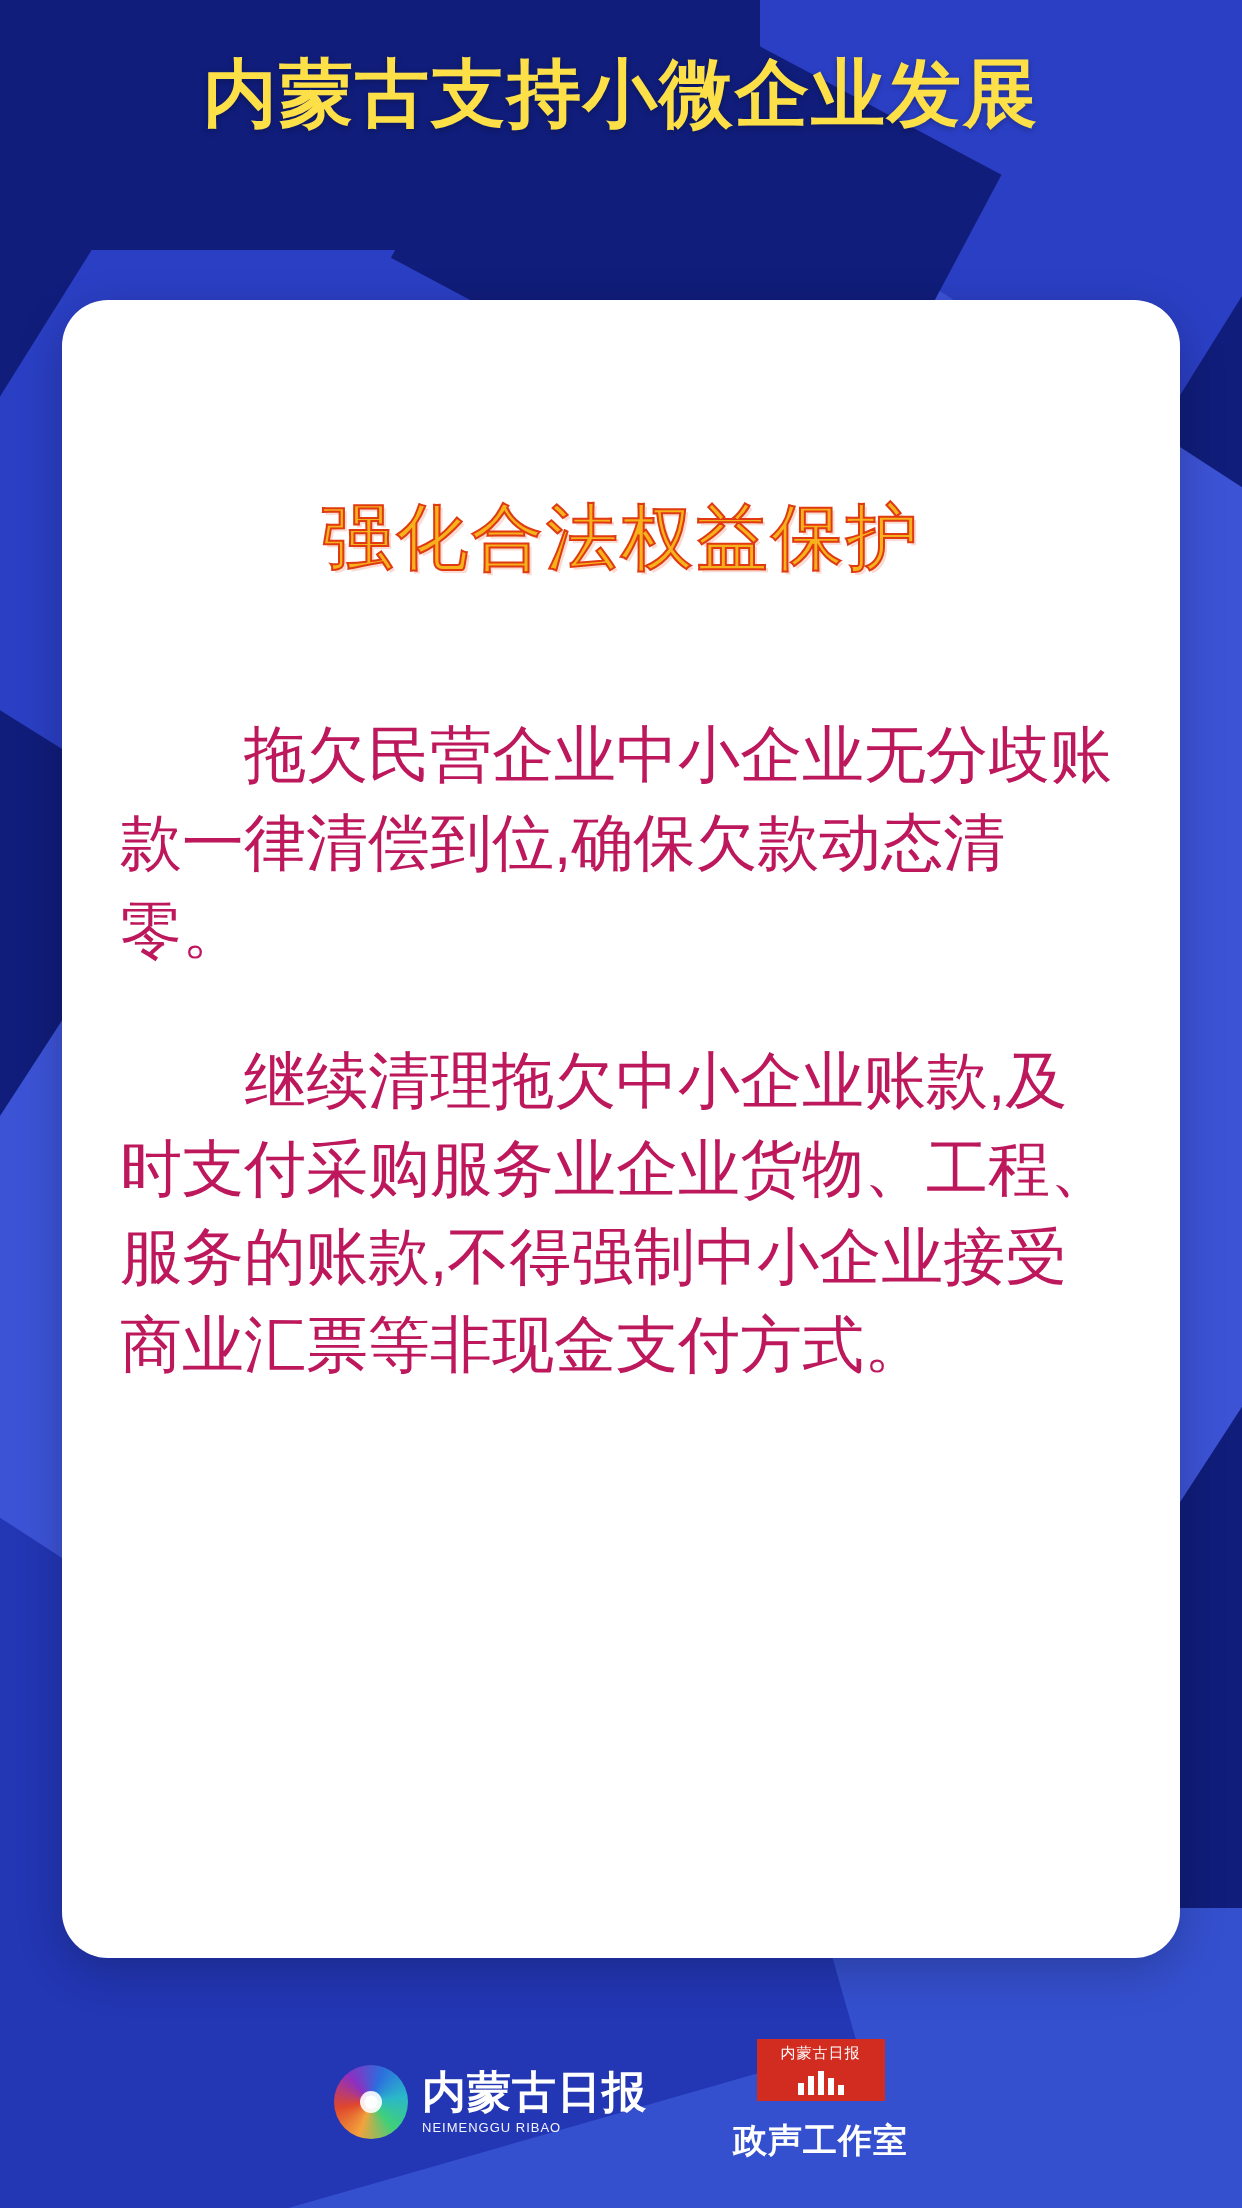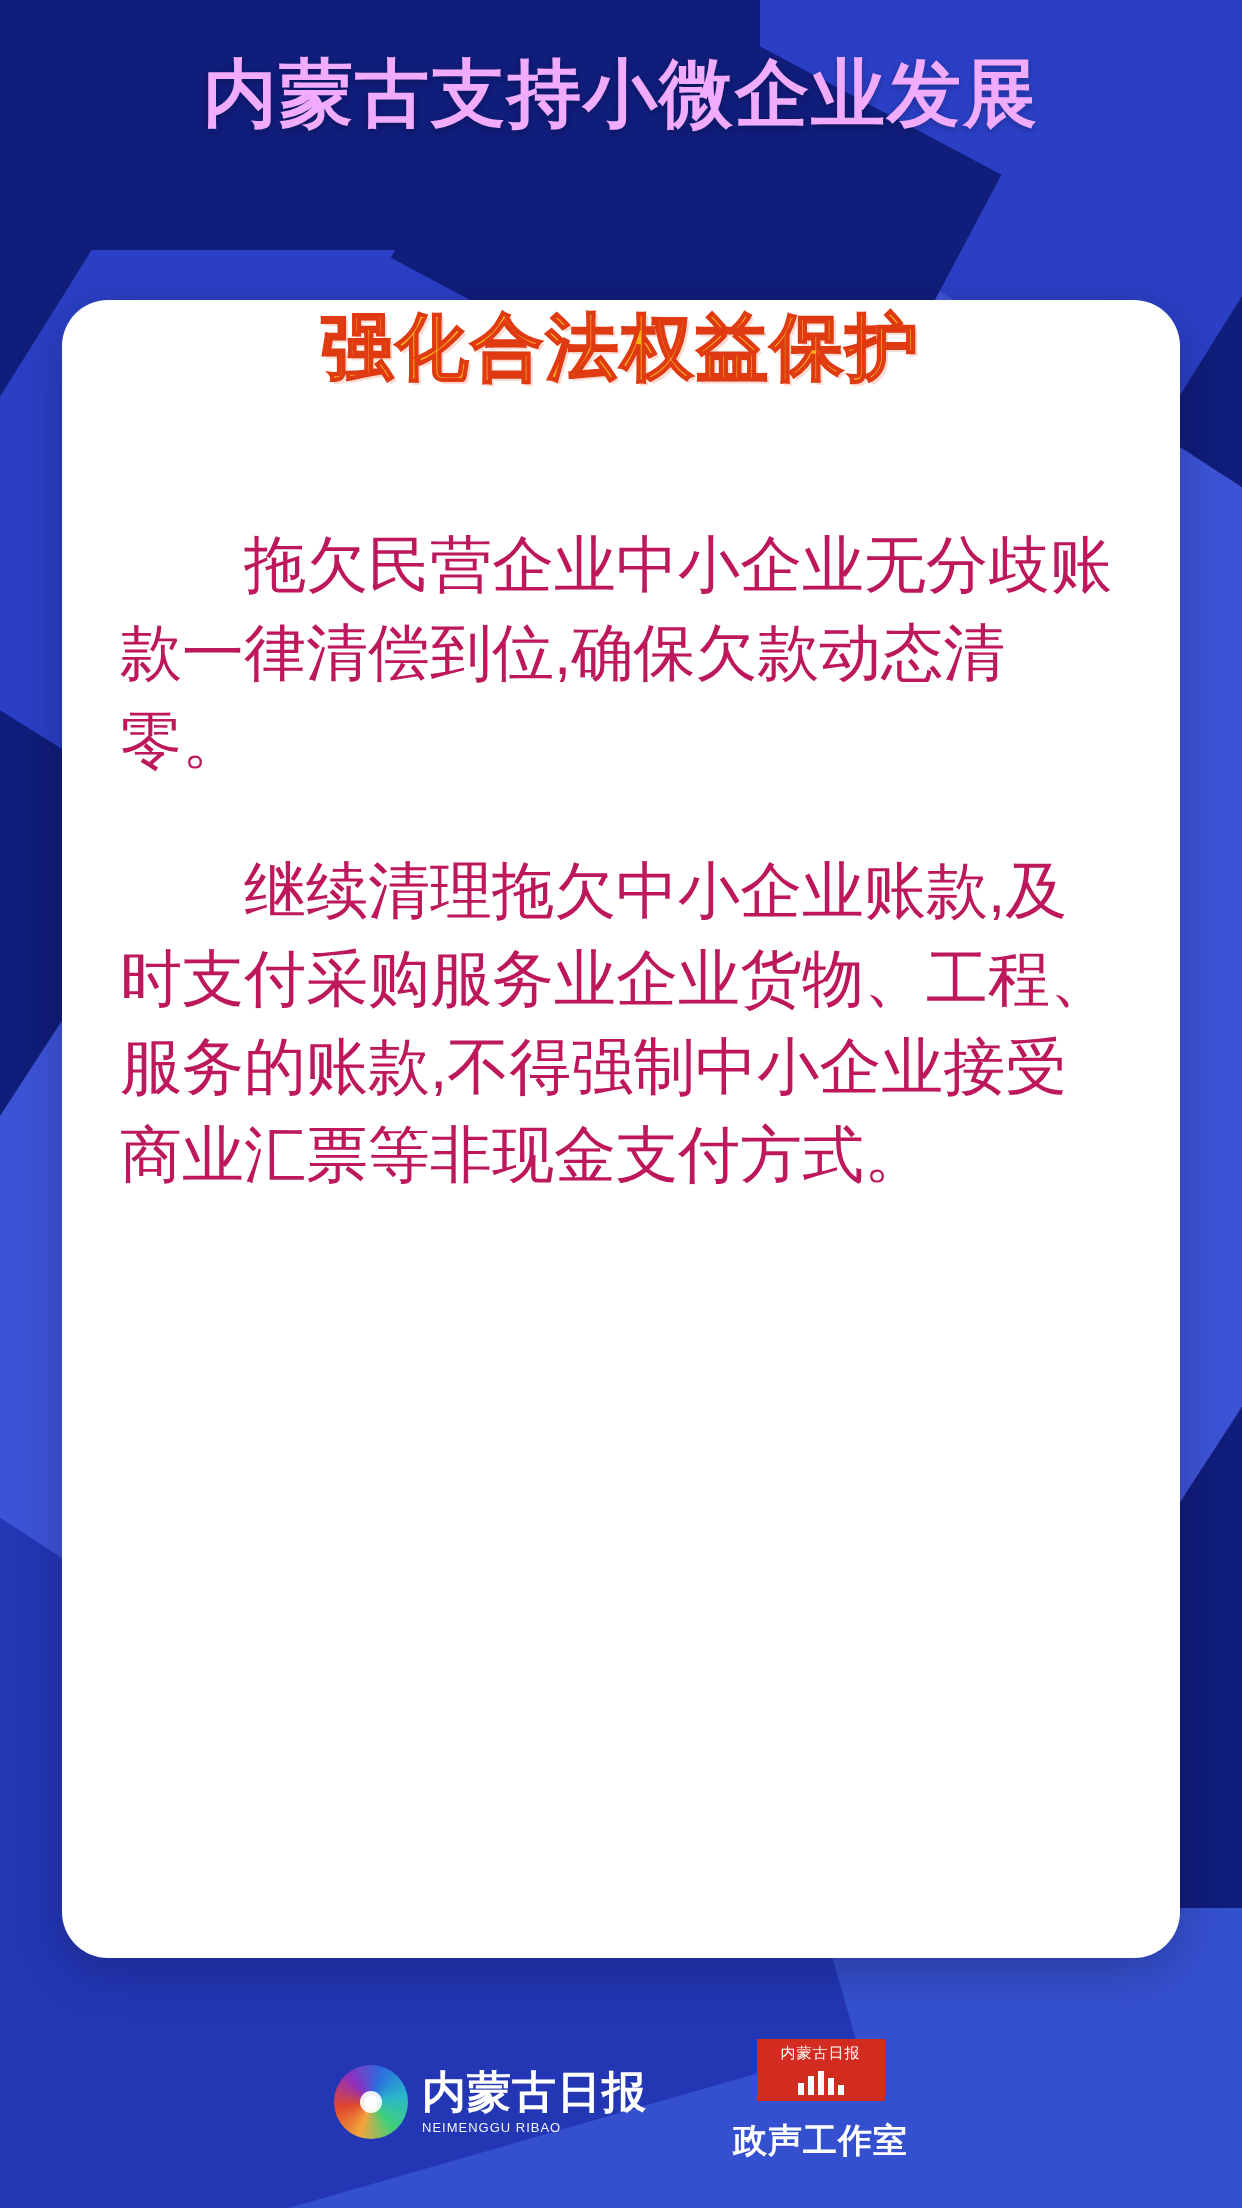--- a/index.html
+++ b/index.html
@@ -99,21 +99,21 @@
     top: 0;
     left: 0;
     width: 1242px;
     height: 190px;
     display: flex;
     align-items: center;
     justify-content: center;
     z-index: 5;
   }
   .header-title {
-    color: #f0abfc;
+    color: #fde047;
     font-size: 74px;
     font-weight: 700;
     letter-spacing: 2px;
     white-space: nowrap;
     text-shadow: 0 2px 6px rgba(0,0,0,0.25);
   }
 
   
   .card {
     position: absolute;
@@ -122,23 +122,24 @@
     width: 1118px;
     height: 1658px;
     background: #ffffff;
     border-radius: 46px;
     box-shadow: 0 14px 46px rgba(0,0,0,0.22);
     z-index: 6;
     box-sizing: border-box;
     padding: 0 58px;
   }
   .card-title {
+    margin-top: 190px;
     text-align: center;
     font-size: 72px;
-    font-weight: 700;
+    font-weight: 400;
     letter-spacing: 3px;
     color: #f6b21b;
     -webkit-text-stroke: 2px #e03a12;
     text-shadow: 3px 3px 0 rgba(224,58,18,0.18);
     white-space: nowrap;
   }
   .paragraphs {
     margin-top: 125px;
   }
   .para {

